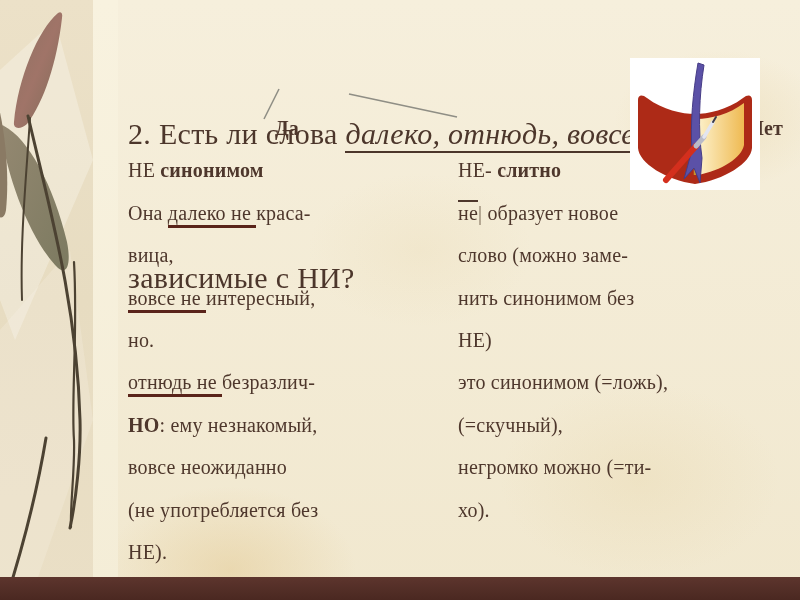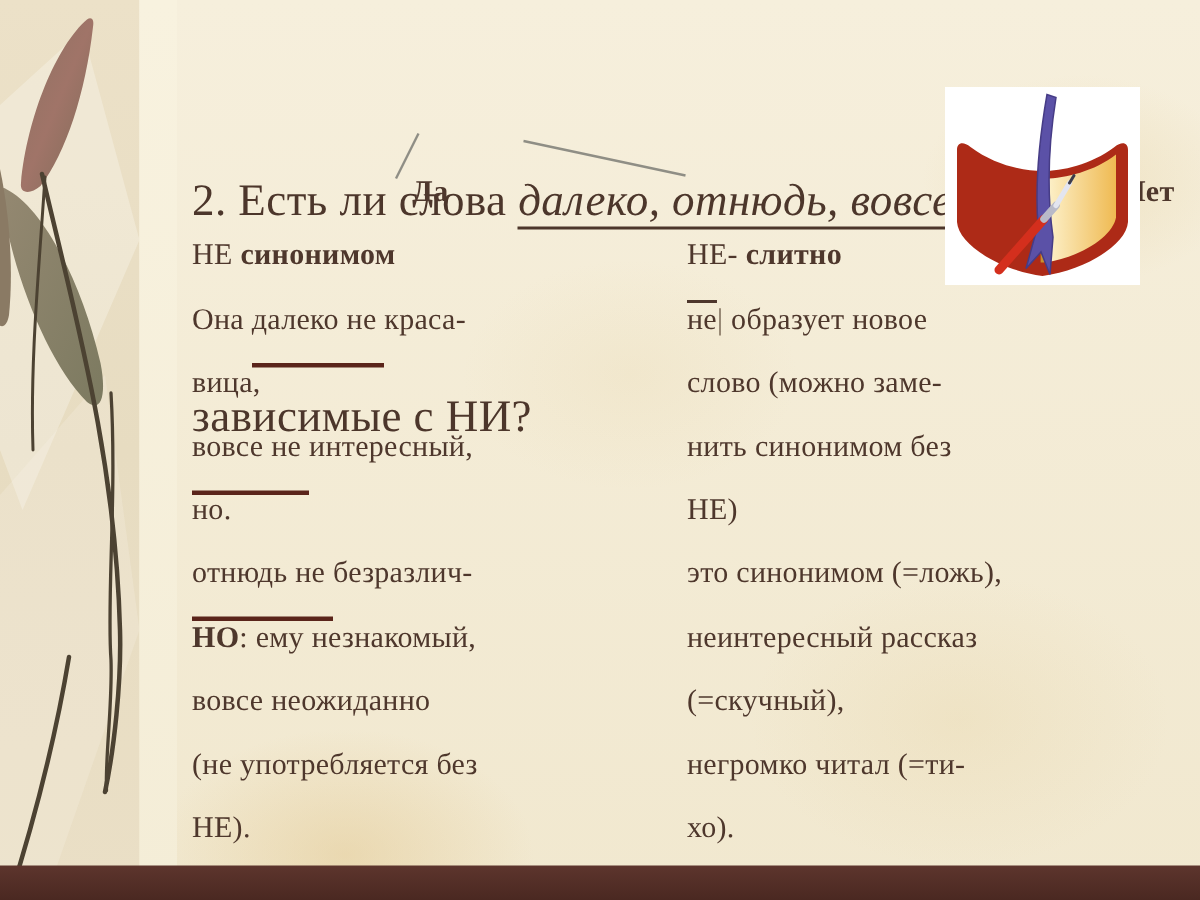--- a/index.html
+++ b/index.html
@@ -23,21 +23,21 @@
   
   .bottom-bar{position:absolute;left:0;bottom:0;width:800px;height:23px;z-index:6;
     background:linear-gradient(#5d352d,#4a2821);}
 
   
   .title{position:absolute;left:128px;top:14px;width:620px;z-index:3;
     font-size:30px;line-height:48px;color:#4c362b;letter-spacing:0.3px;white-space:pre;}
   .seg{display:inline;}
   .seg-plain{}
   .seg-bold{font-weight:bold;}
-  .seg-underline{border-bottom:3px solid #5a241a;padding-bottom:18px;}
+  .seg-underline{border-bottom:3px solid #5a241a;padding-bottom:1px;}
   .seg-italic-underline{font-style:italic;border-bottom:2px solid #4c362b;padding-bottom:1px;}
   .seg-overline{text-decoration:overline;text-decoration-thickness:2px;}
   .seg-bar{color:#7d6c59;}
 
   
   .col{position:absolute;top:107px;z-index:3;font-size:20px;color:#4e372c;letter-spacing:0.2px;}
   .col-yes{left:128px;width:318px;}
   .col-no{left:458px;width:325px;}
   .text-line{height:42.4px;line-height:42.4px;white-space:pre;}
   .col-header{height:42.4px;line-height:42.4px;font-weight:bold;}
@@ -121,23 +121,22 @@
 
   <div class="col col-no">
     <div class="col-header">Нет</div>
     <div>
         <div class="text-line"><span class="seg seg-plain">НЕ- </span><span class="seg seg-bold">слитно</span></div>
         <div class="text-line"><span class="seg seg-overline">не</span><span class="seg seg-bar">|</span><span class="seg seg-plain"> образует новое</span></div>
         <div class="text-line"><span class="seg seg-plain">слово (можно заме-</span></div>
         <div class="text-line"><span class="seg seg-plain">нить синонимом без</span></div>
         <div class="text-line"><span class="seg seg-plain">НЕ)</span></div>
         <div class="text-line"><span class="seg seg-plain">это синонимом (=ложь),</span></div>
-        <div class="text-line"><span class="seg seg-plain">неинтересный рассказ</span></div>
         <div class="text-line"><span class="seg seg-plain">(=скучный),</span></div>
-        <div class="text-line"><span class="seg seg-plain">негромко читал (=ти-</span></div>
+        <div class="text-line"><span class="seg seg-plain">негромко можно (=ти-</span></div>
         <div class="text-line"><span class="seg seg-plain">хо).</span></div>
       </div>
   </div>
 
   <div class="book-box">
     <svg width="130" height="132" viewBox="0 0 130 132">
       <defs>
         <linearGradient id="pgL" x1="0" y1="0" x2="1" y2="0">
           <stop offset="0" stop-color="#efba52"></stop>
           <stop offset="1" stop-color="#fdf2cd"></stop>

